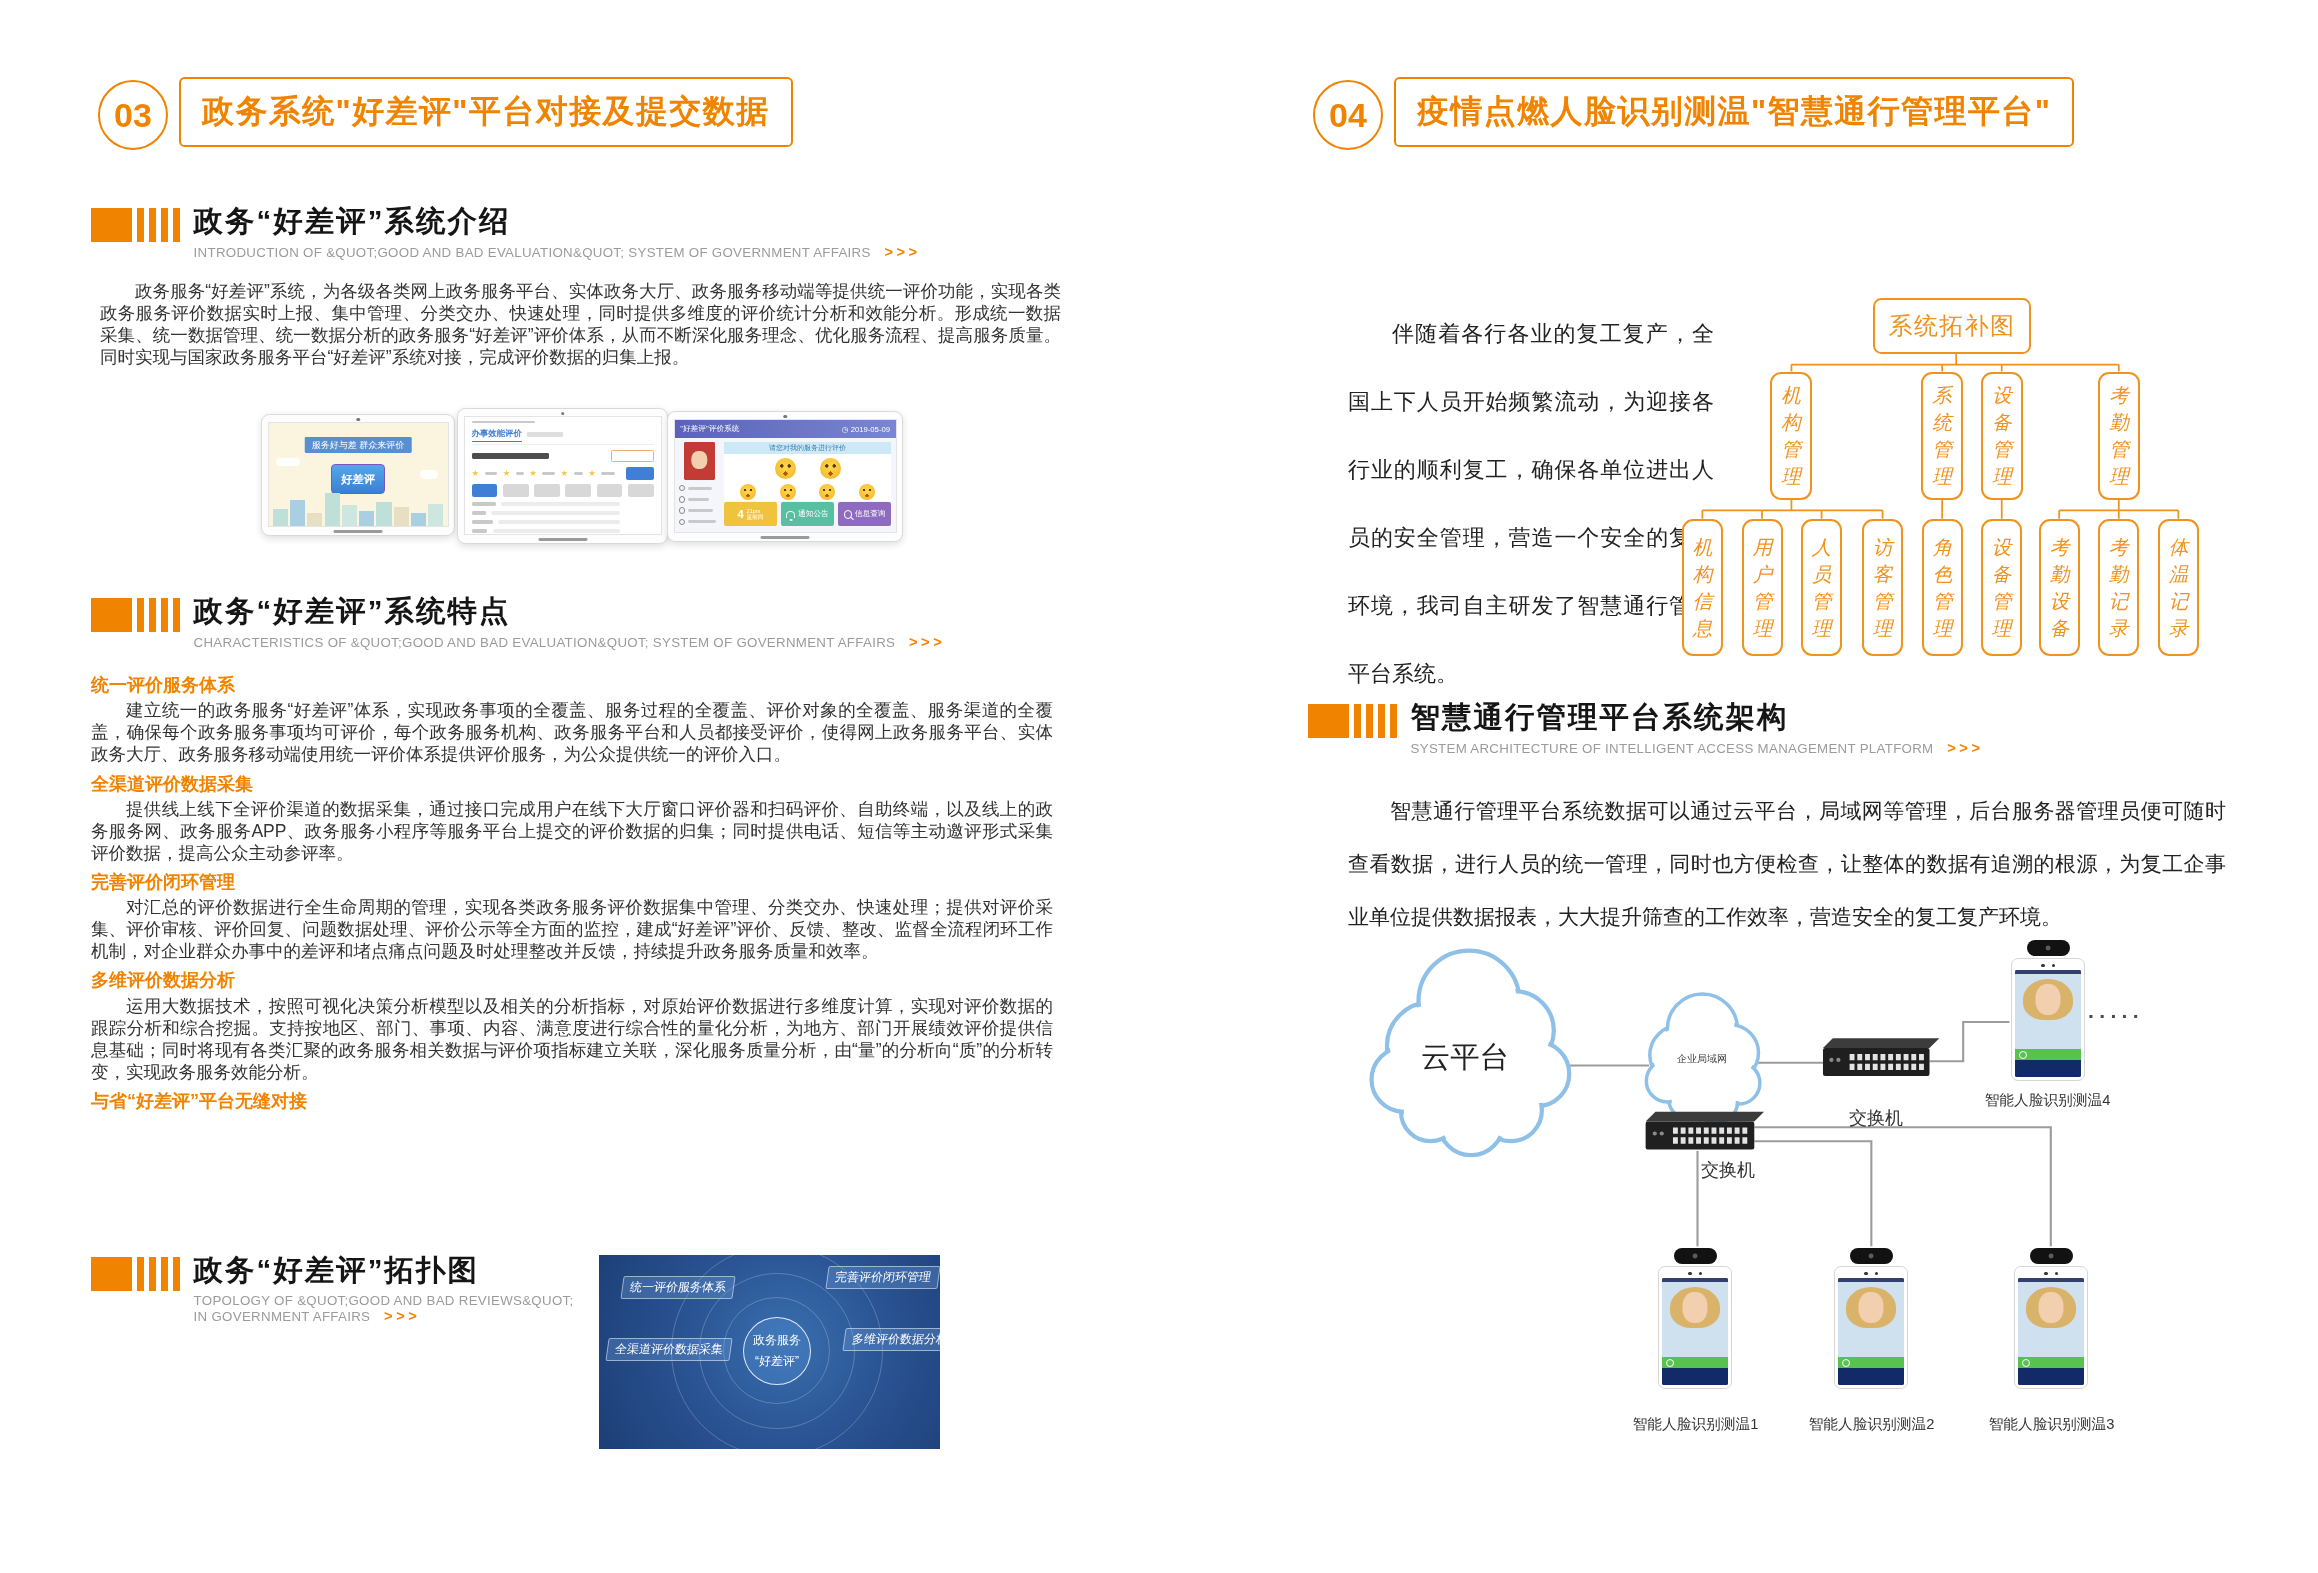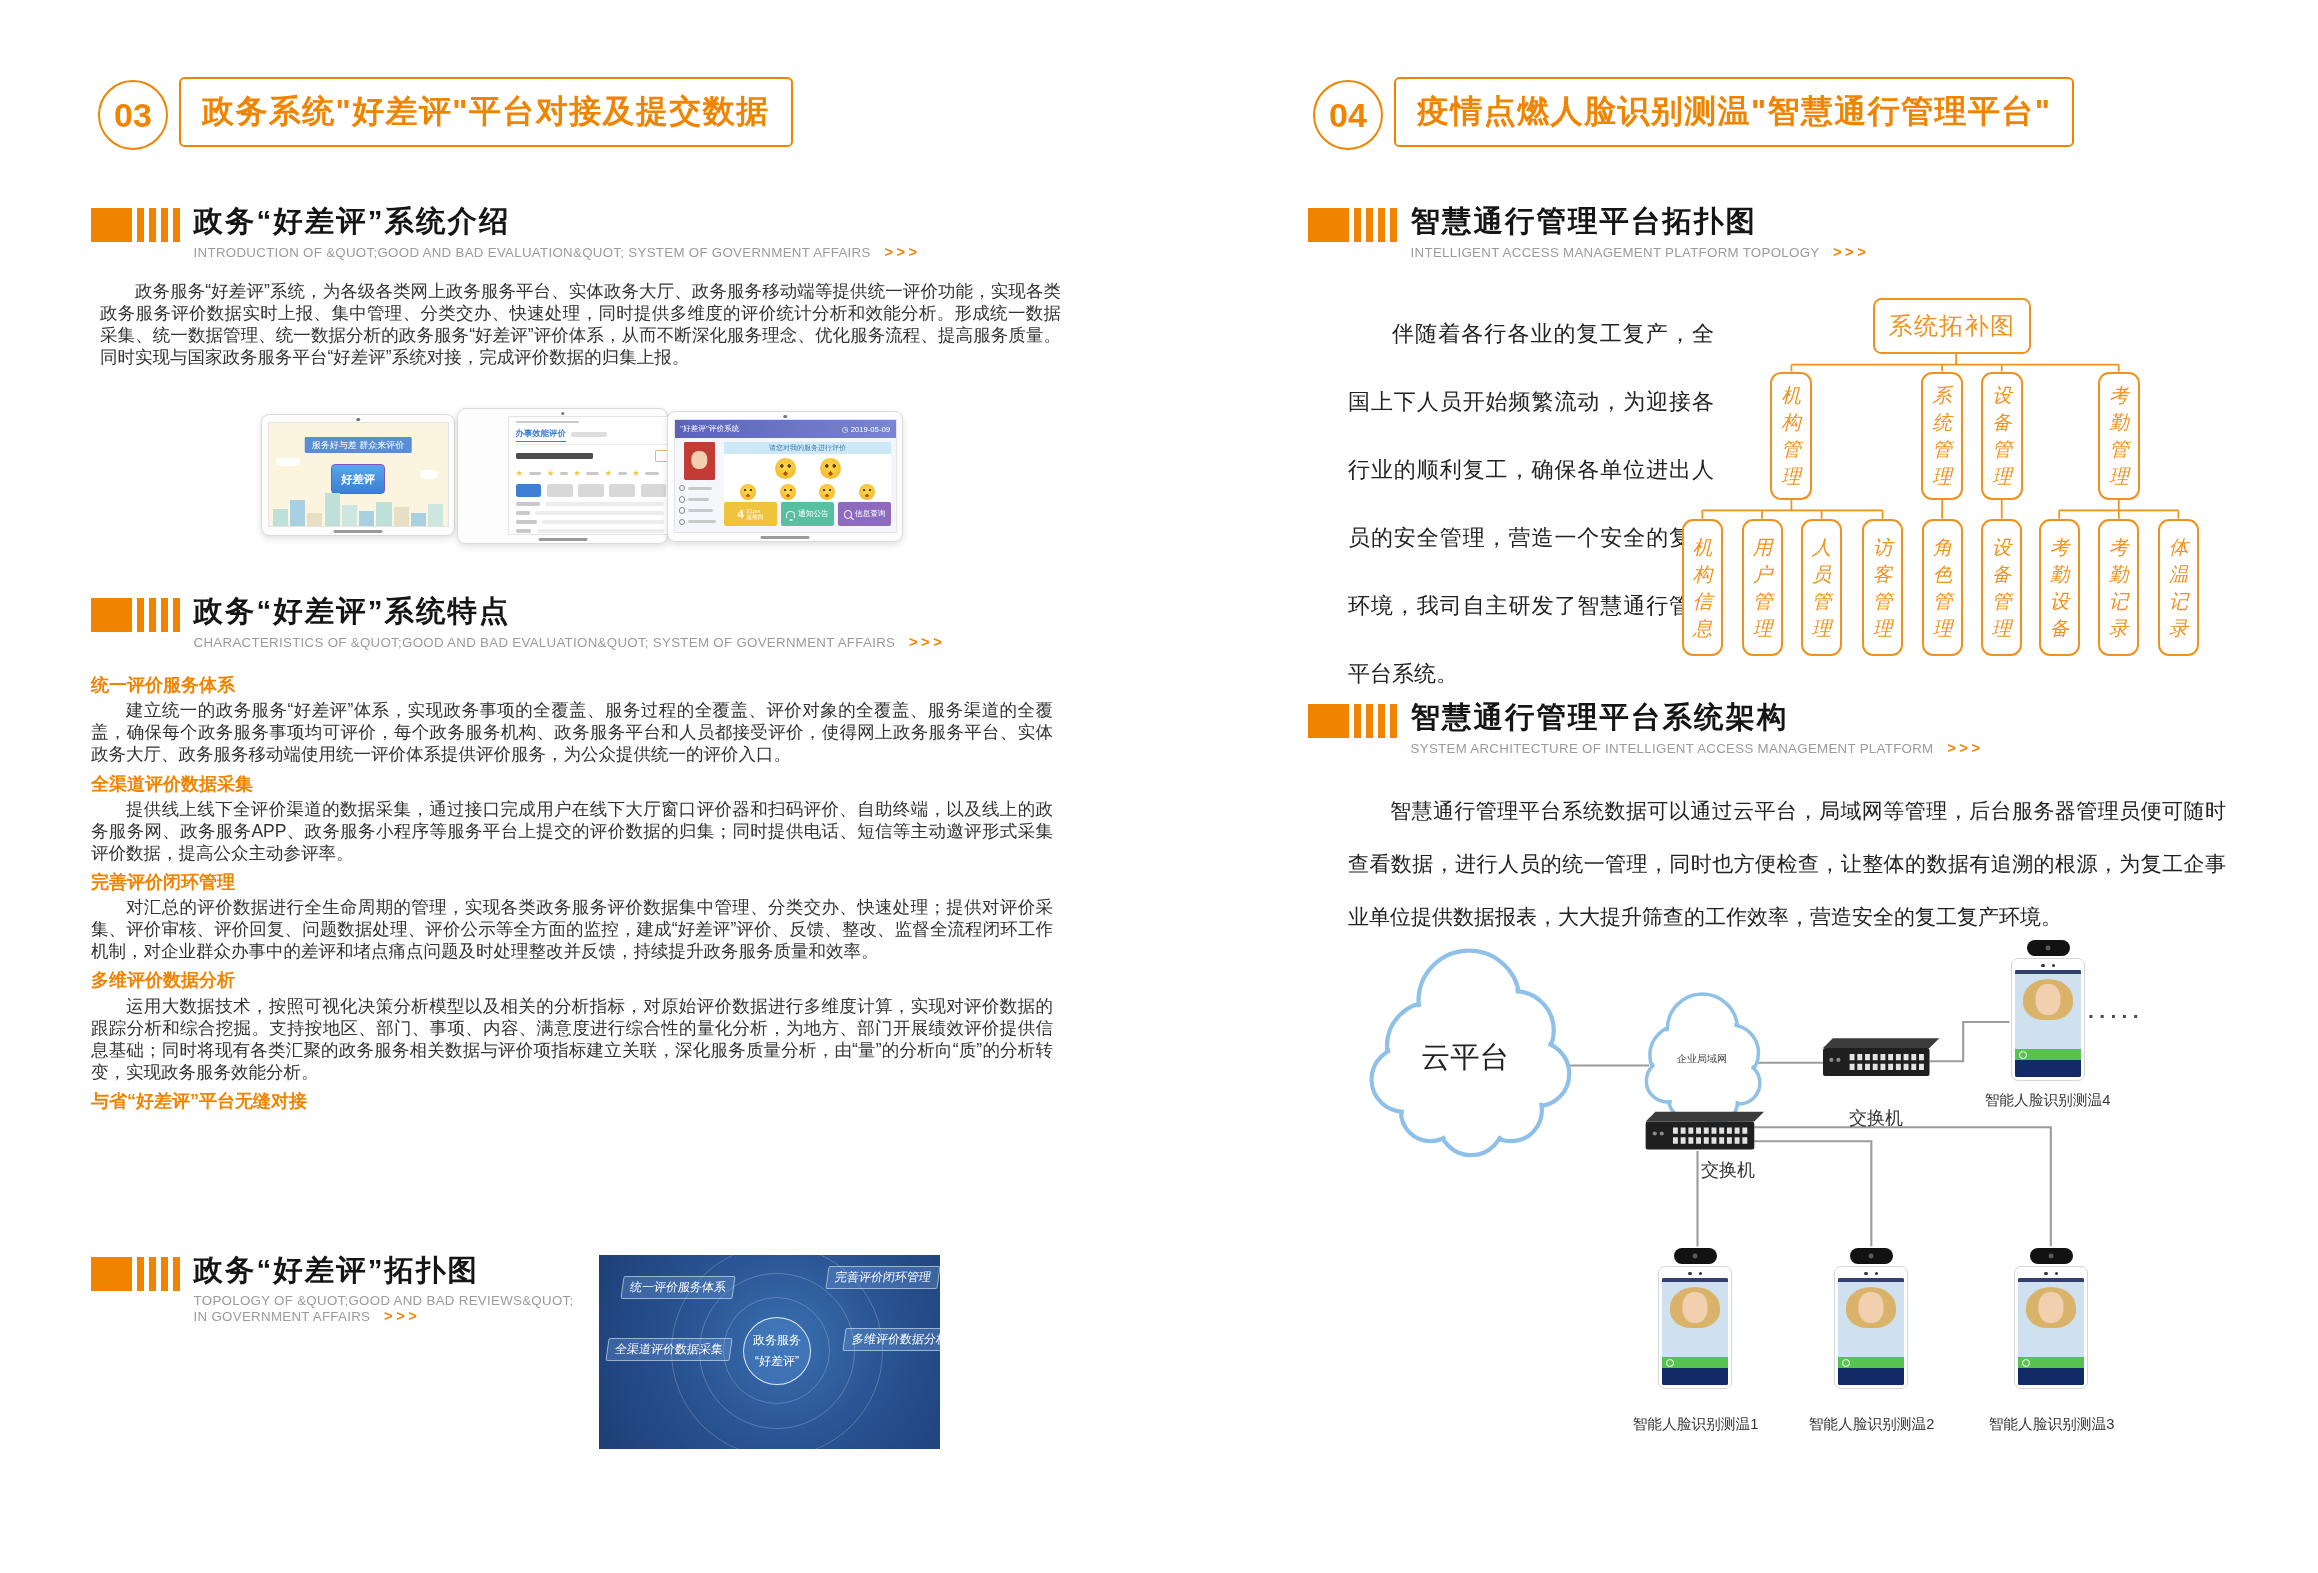--- a/index.html
+++ b/index.html
@@ -238,21 +238,21 @@
           <i style="height:50%;background:#e6dfc4;"></i>
         <i style="height:36%;background:#a9cfe3;"></i>
           <i style="height:60%;background:#cde6df;"></i>
       </div>
     </div>
     <span class="tab-home"></span>
   </div>
 
   <div class="tab-frame" style="left:457px;top:408px;width:198px;height:119px;">
     <span class="tab-cam"></span>
-    <div class="tab-scr" style="background:#fff;margin-left:44px;">
+    <div class="tab-scr" style="background:#fff;">
       <div class="t2-row" style="margin-top:3.5px;">
           <span class="gb" style="width:63px;height:2.8px;"></span>
         </div>
       <div class="t2-row" style="border-bottom:0.7px solid #eee;padding-bottom:2.8px;">
         <span class="t2-tabtext">办事效能评价</span>
         <span class="gb" style="width:36px;height:4.9px;background:#dedede;"></span>
       </div>
       <div class="t2-row">
         <span class="gb" style="width:77px;height:6.3px;background:#4d4d4d;"></span>
         <span style="flex:1;"></span>
@@ -434,36 +434,20 @@
     </div>
   </div>
 
   <div class="hdr-circle" style="left:1313px;top:80px;">
     <span>04</span>
   </div>
   <div class="hdr-box" style="left:1394px;top:77px;height:66px;">
     <span>疫情点燃人脸识别测温"智慧通行管理平台"</span>
   </div>
 
-  <div class="sec-head" style="left:1308px;top:205px;">
-    <div class="marker">
-      <i class="sq"></i>
-        <i class="bar"></i>
-        <i class="bar"></i>
-        <i class="bar"></i>
-        <i class="bar"></i>
-    </div>
-    <div>
-      <div class="sec-title">智慧通行管理平台拓扑图</div>
-      <div class="sec-sub">
-        <span>INTELLIGENT ACCESS MANAGEMENT PLATFORM TOPOLOGY</span>
-        <span class="arrows">&gt;&gt;&gt;</span>
-      </div>
-    </div>
-  </div>
 
   <p class="r-intro" style="left:1348px;top:300px;width:366px;margin:0;">伴随着各行各业的复工复产，全国上下人员开始频繁流动，为迎接各行业的顺利复工，确保各单位进出人员的安全管理，营造一个安全的复产环境，我司自主研发了智慧通行管理平台系统。</p>
 
   <div class="tnode troot" style="left:1873px;top:298px;width:158px;height:56px;">
     <span>系统拓补图</span>
   </div>
 
   <div class="tnode" style="left:1770px;top:372px;width:42px;height:128px;">
     <span class="vt">机构管理</span>
     </div>

